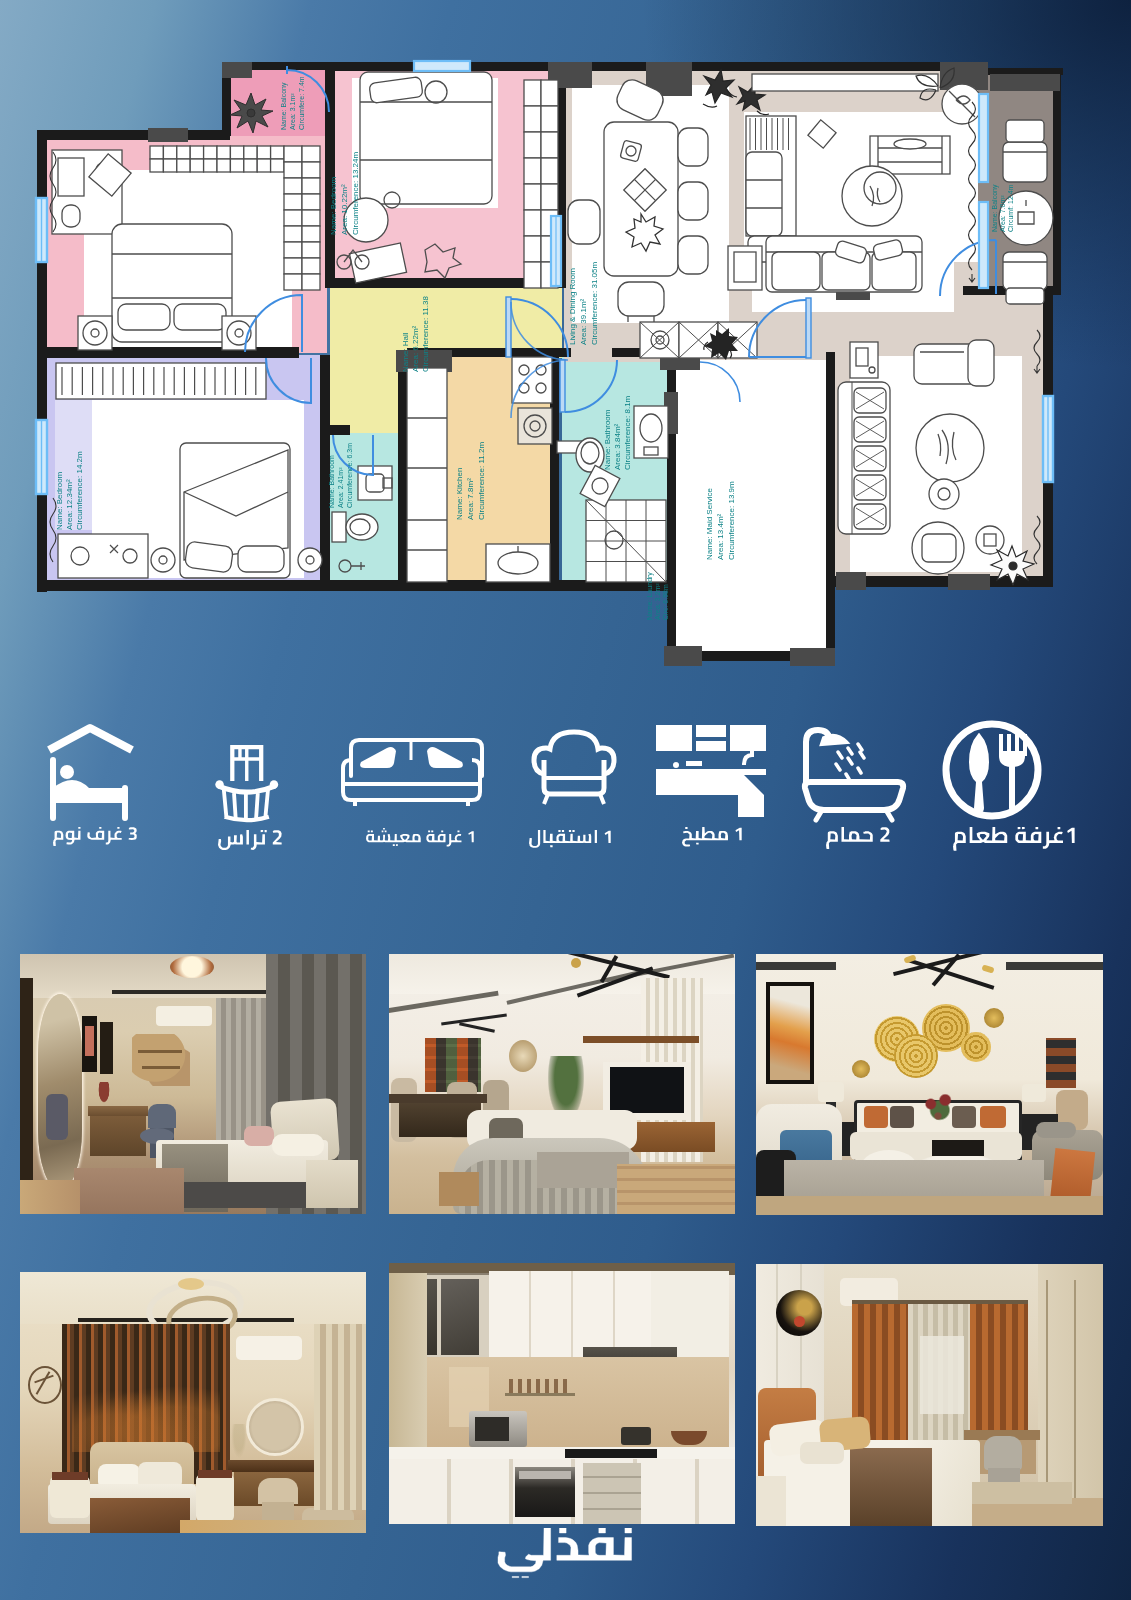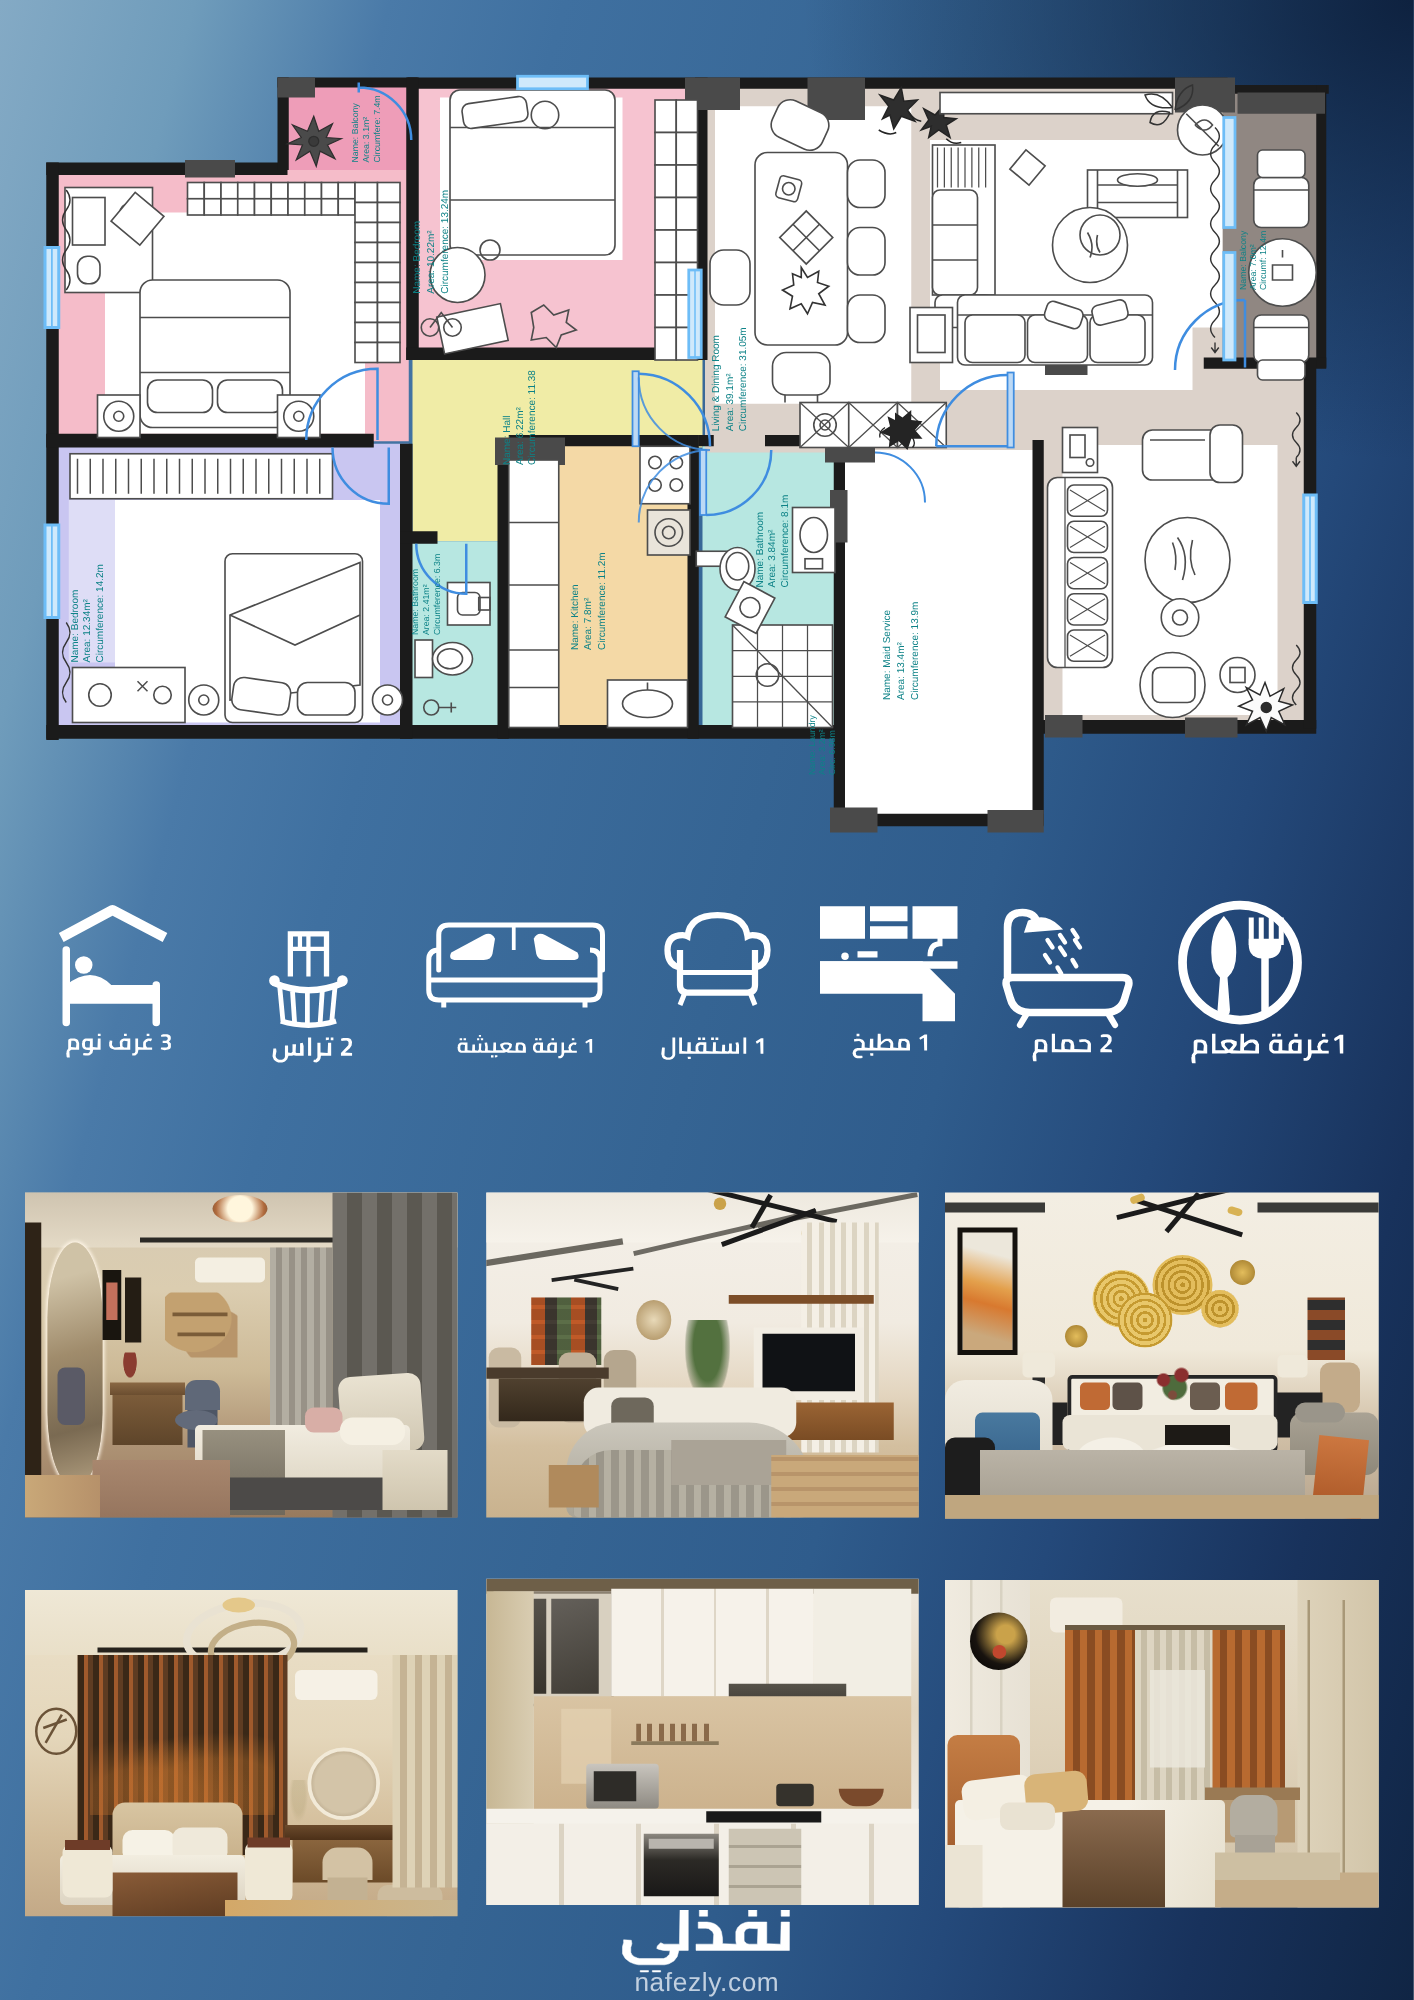--- a/index.html
+++ b/index.html
@@ -1022,15 +1022,14 @@
 
     <div class="abs" style="left:216px;top:234px;width:131px;height:28px;background:#c5ad89"></div>
 
     <div class="abs" style="left:216px;top:218px;width:100px;height:22px;background:#cdbfa2"></div>
   </div>
 
   <svg class="abs" style="left:478px;top:1528px" width="180" height="56" viewBox="0 0 180 56">
     <path transform="translate(20,0) scale(0.4422,0.3846)" d="M54.0 126.0 54.0 129.0 69.0 129.0 69.0 126.0Z M32.0 126.0 32.0 129.0 47.0 129.0 47.0 126.0Z M137.0 25.0 137.0 38.0 151.0 38.0 156.0 39.0 163.0 45.0 165.0 51.0 164.0 71.0 133.0 71.0 133.0 84.0 302.0 84.0 302.0 25.0 287.0 25.0 286.0 71.0 261.0 70.0 261.0 25.0 227.0 25.0 222.0 26.0 214.0 30.0 208.0 37.0 205.0 45.0 205.0 64.0 206.0 71.0 181.0 70.0 181.0 59.0 179.0 45.0 176.0 38.0 170.0 31.0 165.0 28.0 159.0 26.0 153.0 25.0Z M224.0 40.0 229.0 38.0 245.0 39.0 244.0 71.0 229.0 71.0 225.0 70.0 221.0 66.0 220.0 63.0 220.0 47.0 222.0 42.0Z M287.0 0.0 287.0 13.0 302.0 13.0 302.0 0.0Z M228.0 0.0 228.0 13.0 243.0 13.0 243.0 0.0Z M139.0 0.0 139.0 13.0 154.0 13.0 154.0 0.0Z M119.0 0.0 104.0 0.0 103.0 71.0 75.0 71.0 69.0 68.0 63.0 75.0 62.0 80.0 66.0 82.0 74.0 84.0 86.0 85.0 85.0 92.0 79.0 99.0 74.0 101.0 31.0 101.0 27.0 100.0 21.0 97.0 17.0 93.0 15.0 88.0 15.0 78.0 17.0 70.0 16.0 63.0 2.0 62.0 2.0 68.0 0.0 76.0 0.0 91.0 5.0 101.0 13.0 108.0 21.0 112.0 29.0 114.0 76.0 114.0 84.0 112.0 93.0 106.0 99.0 97.0 102.0 84.0 119.0 84.0Z" fill="#fff" stroke="#fff" stroke-width="1" fill-rule="evenodd"></path>
   </svg>
 
-  <div class="abs" style="left:0;top:1575px;width:1131px;text-align:center;font-size:21px;color:#c2d0e0;letter-spacing:0.5px;font-family:'Liberation Sans',sans-serif;">nafezly.com</div>
 
 </div>
 
 </body></html>

